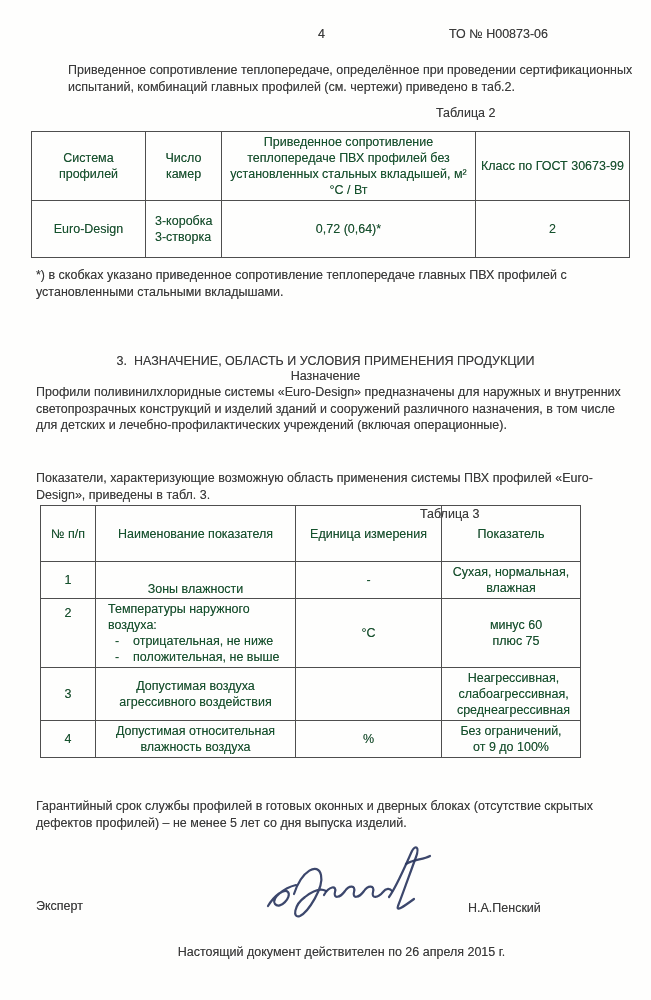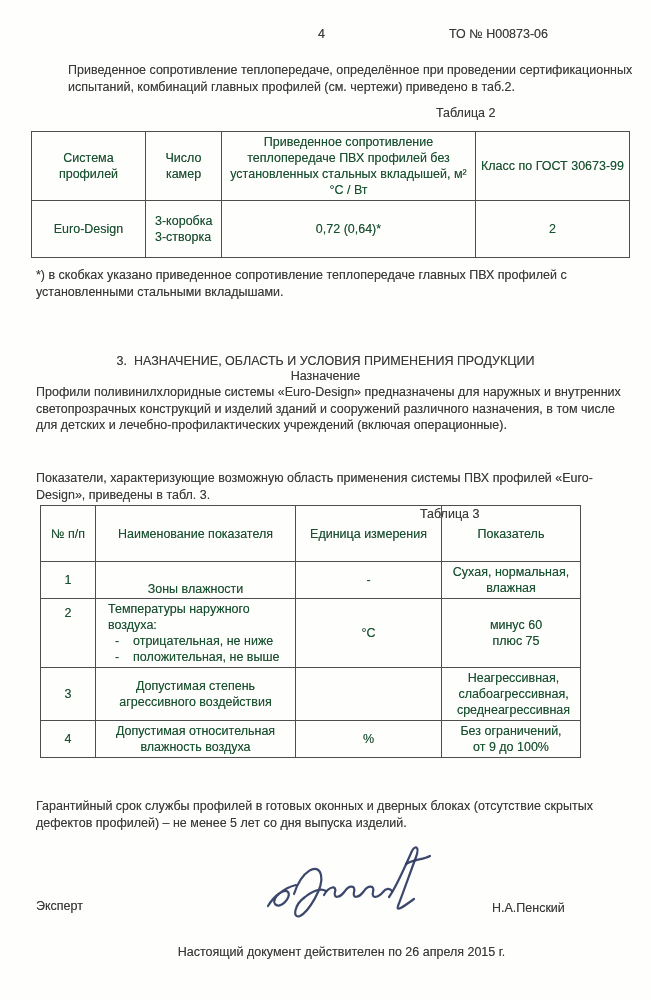--- a/index.html
+++ b/index.html
@@ -109,21 +109,21 @@
       <td style="vertical-align:top; padding-top:6px;">2</td>
       <td class="name-left pre">Температуры наружного воздуха:
 &nbsp;&nbsp;-&nbsp;&nbsp;&nbsp;&nbsp;отрицательная, не ниже
 &nbsp;&nbsp;-&nbsp;&nbsp;&nbsp;&nbsp;положительная, не выше</td>
       <td>°С</td>
       <td class="val-left pre">минус 60
 плюс 75</td>
     </tr>
     <tr style="height:48px;">
       <td>3</td>
-      <td>Допустимая степень агрессивного воздействия</td>
+      <td>Допустимая воздуха агрессивного воздействия</td>
       <td></td>
       <td class="val-left pre" style="padding-left:9px;">Неагрессивная,
 слабоагрессивная,
 среднеагрессивная</td>
     </tr>
     <tr style="height:36px;">
       <td>4</td>
       <td class="pre">Допустимая относительная
 влажность воздуха</td>
       <td>%</td>
@@ -138,17 +138,17 @@
   <span class="abs" style="left:36px; top:898px;">Эксперт</span>
 
   <svg class="abs" style="left:258px; top:842px;" width="190" height="82" viewBox="0 0 190 82" aria-hidden="true">
     <path class="sig-ink" d="M10,64 C16,54 26,46 30,50 C34,55 22,68 17,62 C13,56 26,46 38,43"></path>
     <path class="sig-ink" d="M36,52 C44,28 60,20 63,33 C66,46 50,70 42,74 C34,77 36,63 47,55 C56,48 63,46 68,49"></path>
     <path class="sig-ink" d="M66,53 C71,44 79,43 77,50 C75,57 82,56 87,49 C91,43 98,43 96,50 C94,57 101,56 106,49 C110,43 117,43 115,50 C113,57 120,56 125,50 C128,46 132,46 134,49"></path>
     <path class="sig-ink" d="M131,55 C139,44 148,22 154,9 C157,3 162,4 158,15 C151,34 144,54 140,64 C138,70 145,65 156,57"></path>
     <path class="sig-ink" d="M148,22 C156,17 165,18 172,14"></path>
   </svg>
 
-  <span class="abs" style="left:492px; top:900px;">Н.А.Пенский</span>
+  <span class="abs" style="left:468px; top:900px;">Н.А.Пенский</span>
 
   <div class="abs center" style="left:16px; top:944px; width:651px;">Настоящий документ действителен по 26 апреля 2015 г.</div>
 
 </div>
 
 </body></html>

